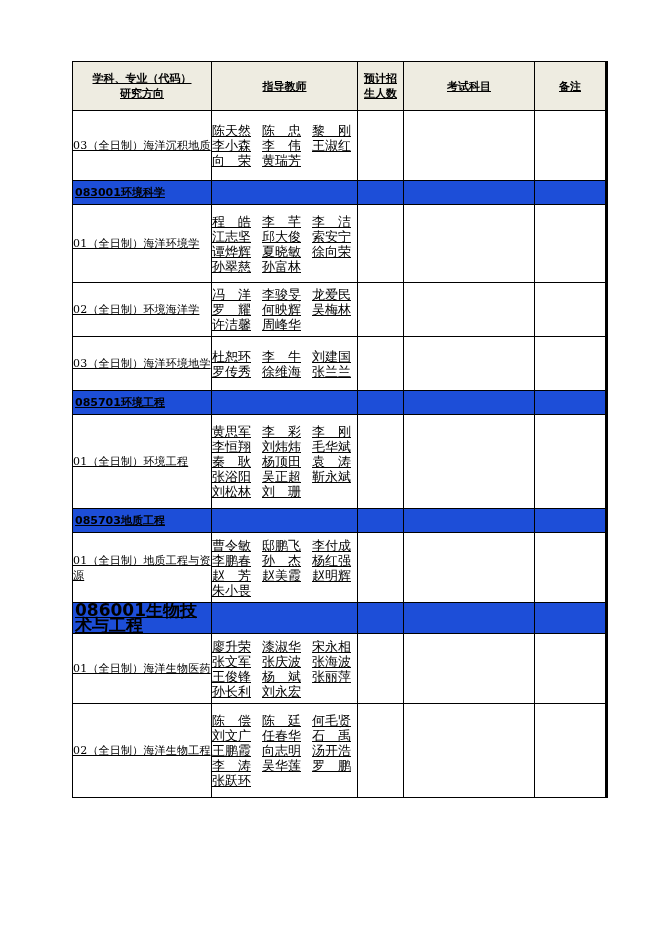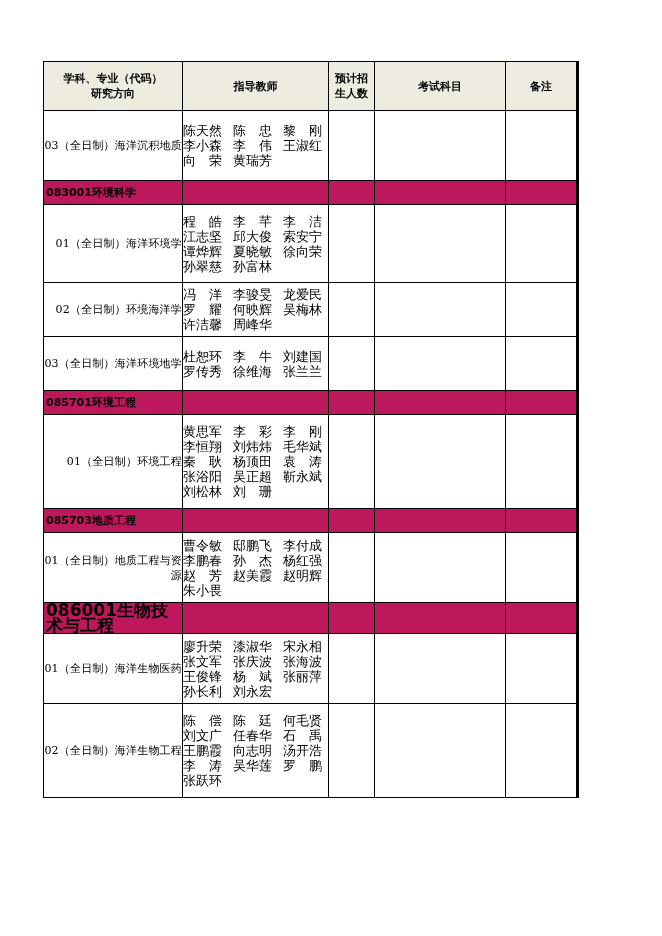--- a/index.html
+++ b/index.html
@@ -1,32 +1,33 @@
 <!DOCTYPE html>
 <html><head>
 <meta charset="utf-8">
 <style>
   html, body { margin: 0; padding: 0; background: #ffffff; }
   body { width: 662px; height: 936px; position: relative; font-family: "DejaVu Serif", "Liberation Serif", serif; color: #000; }
   table.sheet {
-    position: absolute; left: 43px; top: 61px;
+    position: absolute; left: 72px; top: 61px;
     border-collapse: collapse; table-layout: fixed;
     width: 534px;
     border-right: 3px solid #000;
+    text-decoration: underline;
   }
   table.sheet td, table.sheet th {
     border: 1.5px solid #000; padding: 0; vertical-align: middle;
     font-size: 11px; line-height: 15px; overflow: hidden;
   }
   th { background: #eeece1; font-family: "DejaVu Sans", "Liberation Sans", sans-serif; font-weight: bold; font-size: 11.5px; text-align: center; }
   tr.hdr th { height: 48px; }
-  tr.section td { background: #be185d; height: 23px; }
+  tr.section td { background: #1d4ed8; height: 23px; }
   tr.section td.code { font-family: "DejaVu Sans", "Liberation Sans", sans-serif; font-weight: bold; font-size: 11px; padding-left: 2px; }
   tr.section.big td.code { font-size: 17px; }
-  td.dir { padding-left: 1px; font-size: 10.5px; letter-spacing: 0.2px; text-align: right; }
+  td.dir { padding-left: 1px; font-size: 10.5px; letter-spacing: 0.2px; }
   td.teachers { padding: 2px 0 2px 3px; vertical-align: middle; }
   .names { display: grid; grid-template-columns: 50px 50px 44px; column-gap: 0; font-size: 13px; line-height: 15px; }
   .names span { white-space: nowrap; }
 </style>
 </head>
 <body>
 
 <table class="sheet">
   <colgroup>
     <col style="width:139px">

